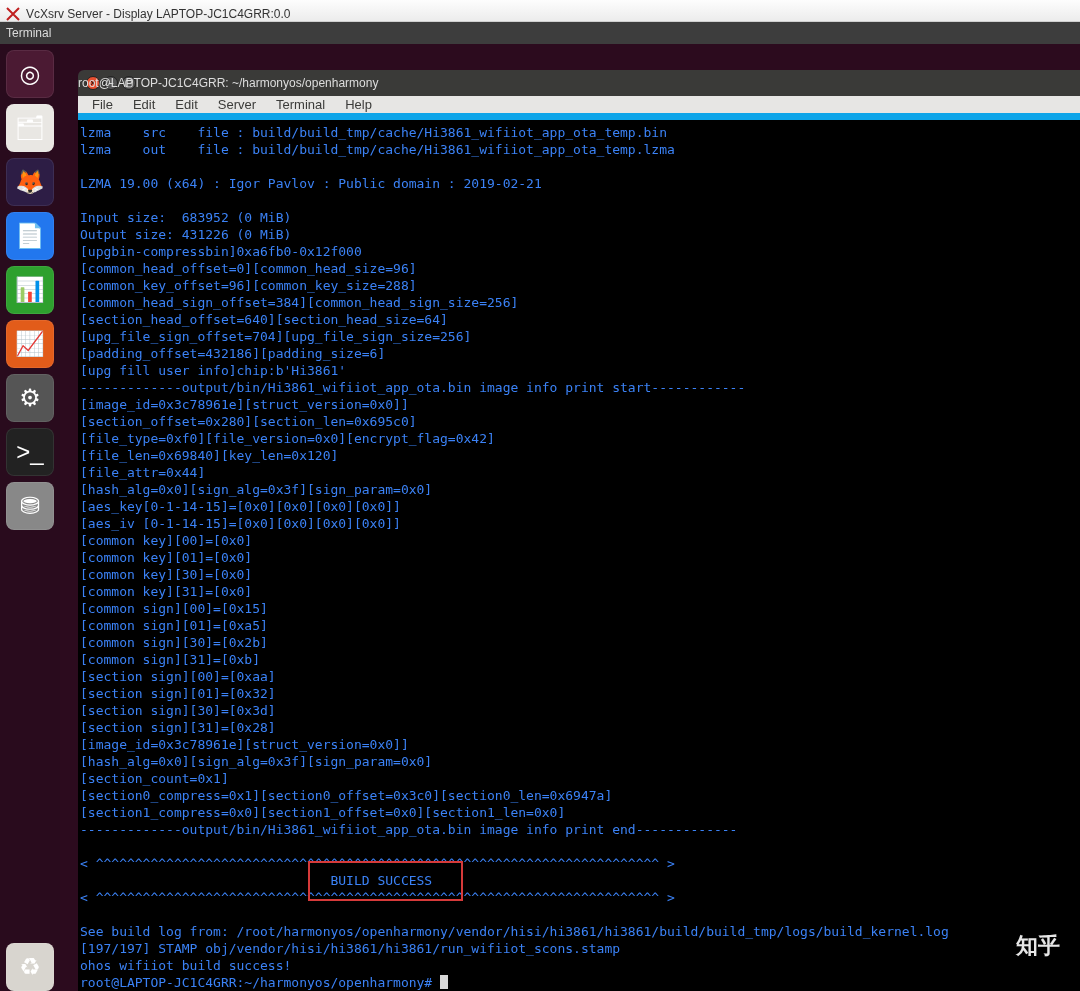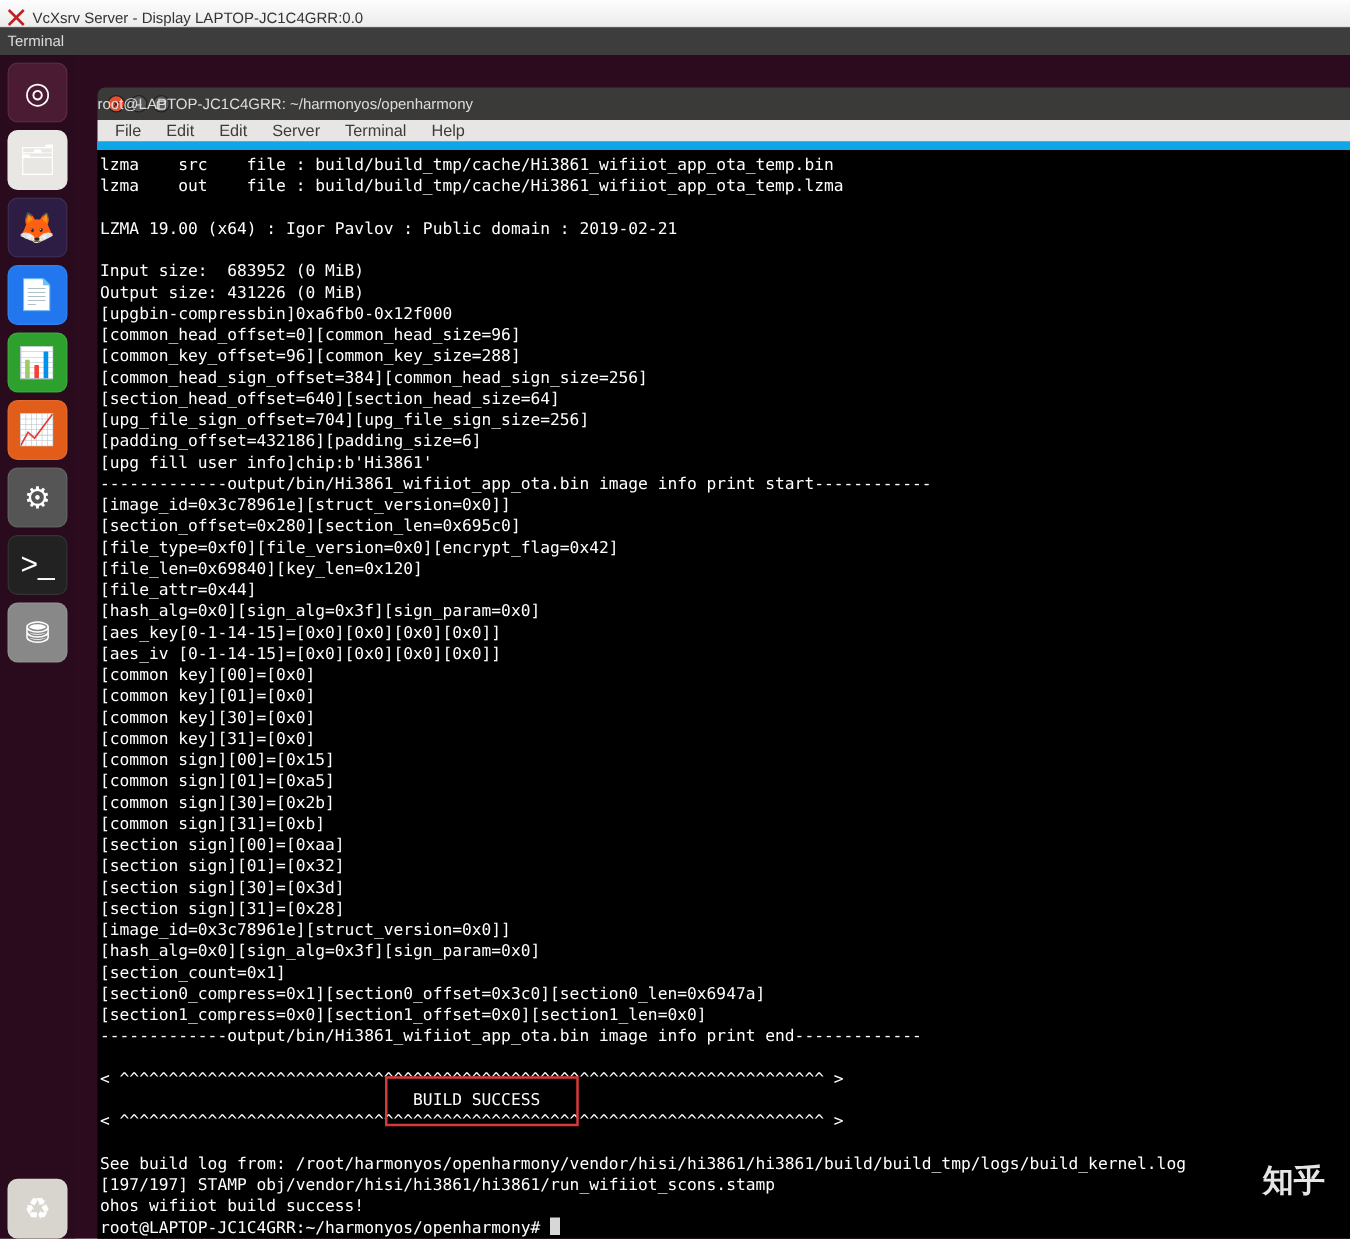--- a/index.html
+++ b/index.html
@@ -106,21 +106,21 @@
     border-bottom:7px solid #0ea5e9;
     display:flex; align-items:center;
     padding: 0 6px; gap:4px;
     font-size:13px; color:#3b3b39;text-align:center;
   }
   .term-menubar span { padding:2px 8px; border-radius:3px; }
 
   .term-body {
     flex:1;
     background:#000;
-    color:#ffffff;
+    color:#3b82f6;
     font-family: "DejaVu Sans Mono","Menlo","Consolas",monospace;
     font-size:13px;
     line-height:17px;
     padding: 4px 2px;
     white-space:pre;
     overflow:hidden;
     position:relative;
   }
   .cursor {
     display:inline-block; width:8px; height:14px;
@@ -130,21 +130,21 @@
   
   .red-box {
     position:absolute;
     border:2px solid #d63a3a;
     pointer-events:none;
   }
 
   
   .watermark {
     position:absolute; right:20px; bottom:30px;
-    color:#fff; font-size:25px; font-weight:600;
+    color:#fff; font-size:22px; font-weight:600;
     opacity:.9;
     display:flex; align-items:center; gap:10px;
     text-shadow:0 1px 2px rgba(0,0,0,.7);
   }
   .zhihu-logo {
     font-family: "PingFang SC","Microsoft YaHei",sans-serif;
     font-weight:700;
   }
 </style>
 </head>

